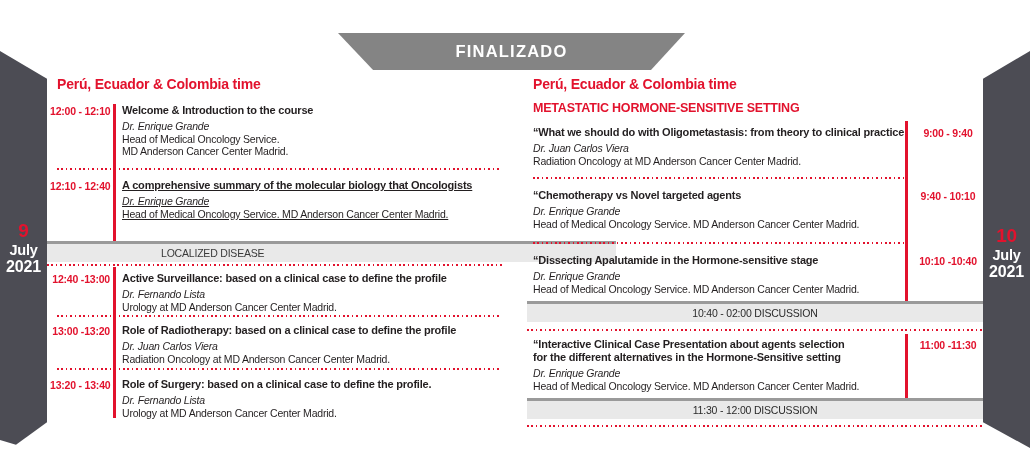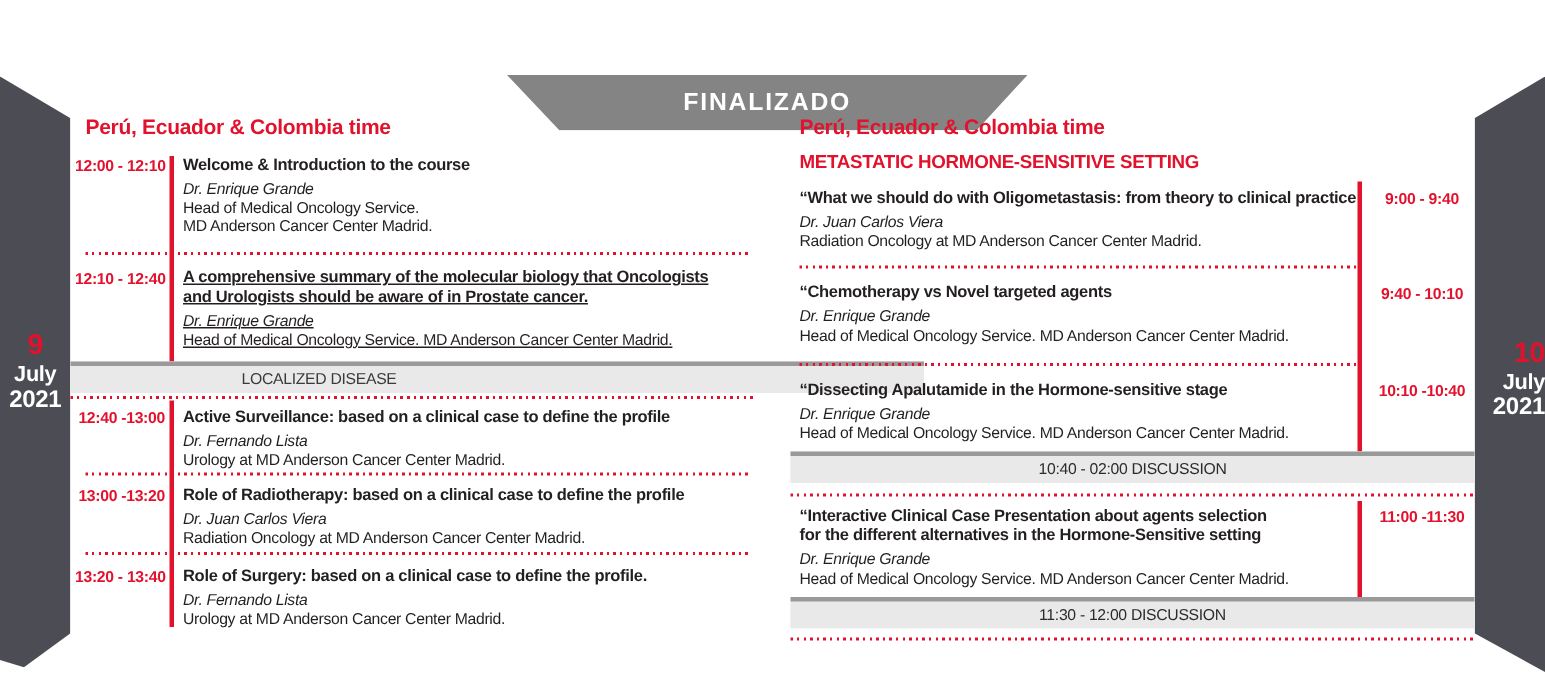--- a/index.html
+++ b/index.html
@@ -3,36 +3,36 @@
 <meta charset="utf-8">
 <style>
   html,body{margin:0;padding:0;background:#fff;}
   .canvas{
     position:relative;width:1030px;height:450px;background:#ffffff;
     font-family:"Liberation Sans",sans-serif;overflow:hidden;
     color:#231f20;letter-spacing:-0.2px;
   }
   
   .banner{
-    position:absolute;left:338px;top:50px;width:347px;height:37px;
+    position:absolute;left:338px;top:33px;width:347px;height:37px;
     background:#848484;
     clip-path:polygon(0 0,100% 0,90.2% 100%,10.1% 100%);
     display:flex;align-items:center;justify-content:center;
   }
   .banner span{color:#fff;font-weight:bold;font-size:16.5px;letter-spacing:1.2px;}
   
   .spine{position:absolute;top:51px;width:47px;height:397px;background:#4c4c54;}
   .spine.left{left:0;clip-path:polygon(0 0,100% 7%,100% 93.5%,34% 99.2%,0 98%);}
   .spine.right{left:983px;clip-path:polygon(0 7%,100% 0,100% 100%,0 93.5%);}
   .date{position:absolute;width:47px;text-align:center;font-weight:bold;line-height:1.1;}
   .date .day{font-size:19px;color:#e2122d;line-height:22px;}
   .date .mon{font-size:14.5px;color:#ffffff;line-height:16px;}
   .date .yr{font-size:16px;color:#ffffff;line-height:17px;}
   .date.l{left:0;top:220px;}
-  .date.r{left:983px;top:225px;text-align:right;}
+  .date.r{left:983px;top:225px;}
   
   .tz{position:absolute;font-weight:bold;font-size:14px;color:#e2122d;white-space:nowrap;}
   .tz.l{left:57px;top:76px;}
   .tz.r{left:533px;top:76px;}
   .setting{position:absolute;left:533px;top:101px;font-weight:bold;font-size:12.5px;color:#e2122d;white-space:nowrap;}
   
   .item{position:absolute;font-size:10.5px;line-height:12.5px;}
   .litem{left:122px;width:382px;}
   .ritem{left:533px;width:374px;}
   .item .time{position:absolute;top:1px;font-weight:bold;font-size:10.5px;color:#e2122d;white-space:nowrap;}
@@ -90,21 +90,20 @@
     <div class="title">Welcome &amp; Introduction to the course</div>
     <div class="speaker">Dr. Enrique Grande</div>
     <div class="affil">Head of Medical Oncology Service.</div>
     <div class="affil">MD Anderson Cancer Center Madrid.</div>
   </div>
   <div class="dots" style="left:57px;top:168px;width:443px;"></div>
 
   <div class="item litem" style="top:179px;text-decoration:underline;">
     <div class="time">12:10 - 12:40</div>
     <div class="title">A comprehensive summary of the molecular biology that Oncologists</div>
-    <div class="title">and Urologists should be aware of in Prostate cancer.</div>
     <div class="speaker">Dr. Enrique Grande</div>
     <div class="affil">Head of Medical Oncology Service. MD Anderson Cancer Center Madrid.</div>
   </div>
 
   <div class="band section">LOCALIZED DISEASE</div>
   <div class="dots" style="left:47px;top:264px;width:455px;"></div>
 
   <div class="item litem" style="top:272px;">
     <div class="time">12:40 -13:00</div>
     <div class="title">Active Surveillance: based on a clinical case to define the profile</div>

